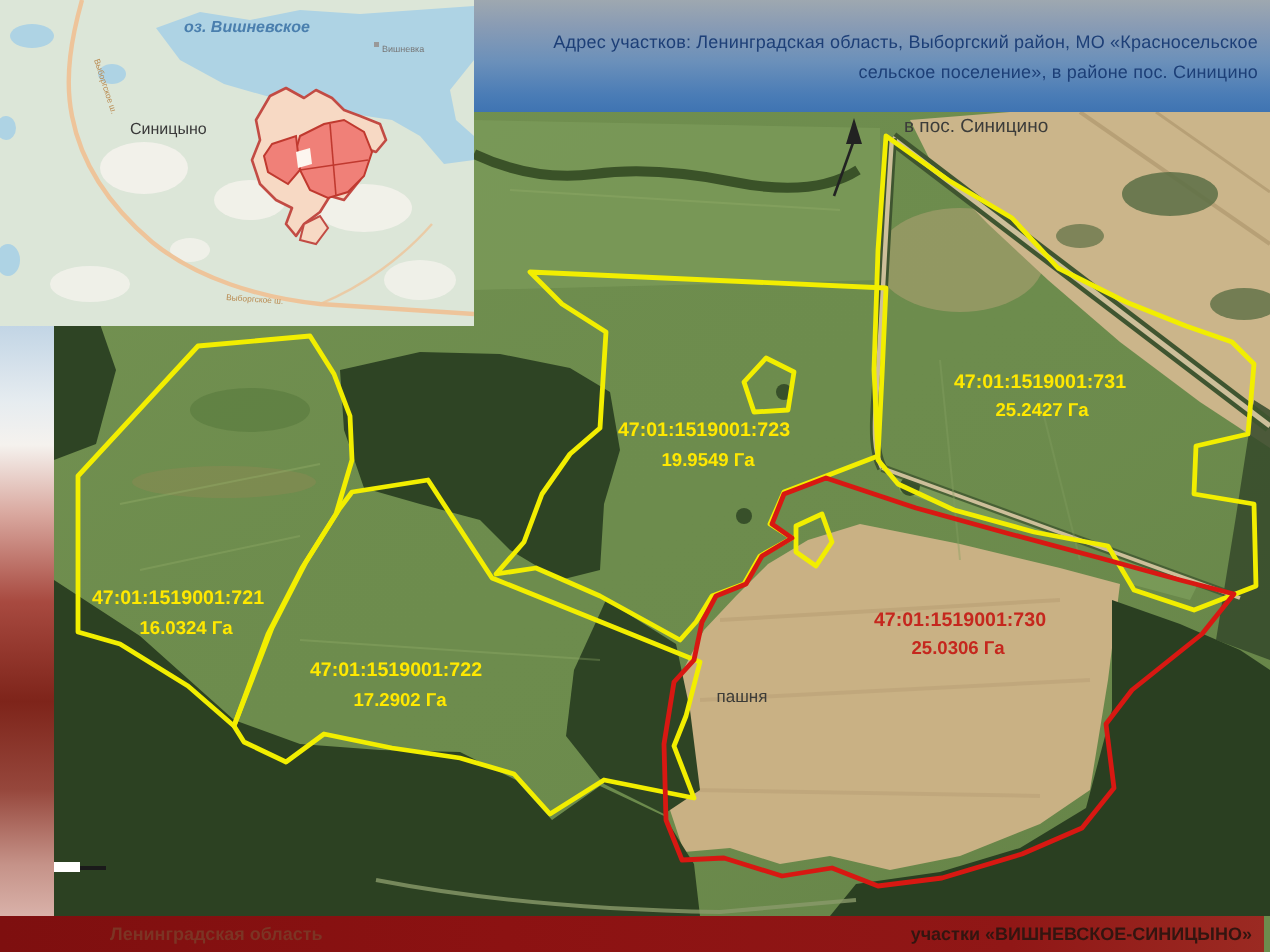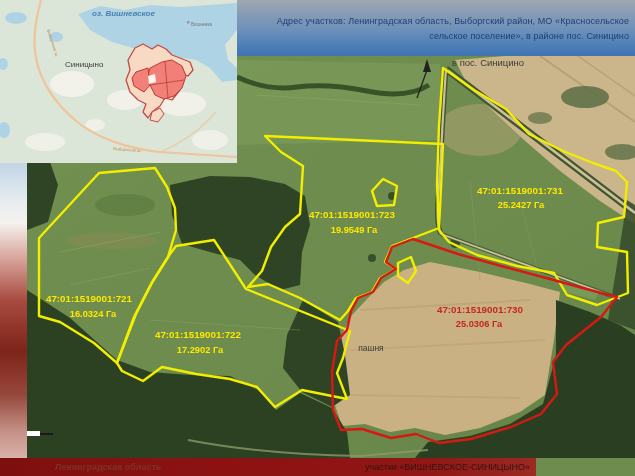--- a/index.html
+++ b/index.html
@@ -21,26 +21,26 @@
   #left-strip{
     position:absolute;left:0;top:163px;width:27px;height:313px;
     background:linear-gradient(180deg,#c2d5e5 0%,#e6ecf0 12%,#f5f2ee 19%,#d9a89f 30%,#a84a40 44%,#7e241a 60%,#96473c 74%,#c59288 86%,#ddb8b0 96%,#e2c4bc 100%);
   }
   
   #satellite-map{position:absolute;left:27px;top:56px;width:608px;height:402px;}
   
   #inset-map{position:absolute;left:0;top:0;width:237px;height:163px;background:#dce6d8;}
   
   #footer-bar{
-    position:absolute;left:0;top:458px;width:536px;height:18px;
+    position:absolute;left:0;top:458px;width:632px;height:18px;
     background:linear-gradient(90deg,#7e0f0f 0%,#8c1212 40%,#901716 80%,#9b2a22 100%);
     display:flex;align-items:center;font-size:9px;
   }
   #footer-bar .region{margin-left:55px;color:#7c3424;font-weight:bold;}
-  #footer-bar .project{position:absolute;right:6px;color:#331510;font-weight:normal;}
+  #footer-bar .project{position:absolute;right:6px;color:#331510;font-weight:bold;}
   svg text{font-family:"Liberation Sans",sans-serif;}
   .pid{font-size:9.8px;font-weight:bold;fill:#ffe800;}
   .parea{font-size:9.3px;font-weight:bold;fill:#ffe800;}
   .pid-red,.parea-red{fill:#c5271e;}
   .yline{fill:none;stroke:#f2ee00;stroke-width:2.4;stroke-linejoin:round;}
   .rline{fill:none;stroke:#d81812;stroke-width:2.4;stroke-linejoin:round;}
 </style>
 </head>
 <body>
 

